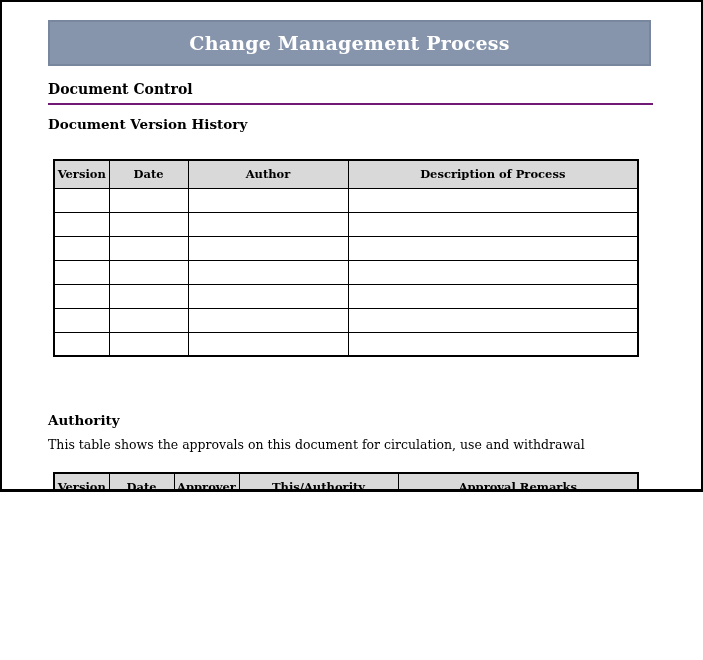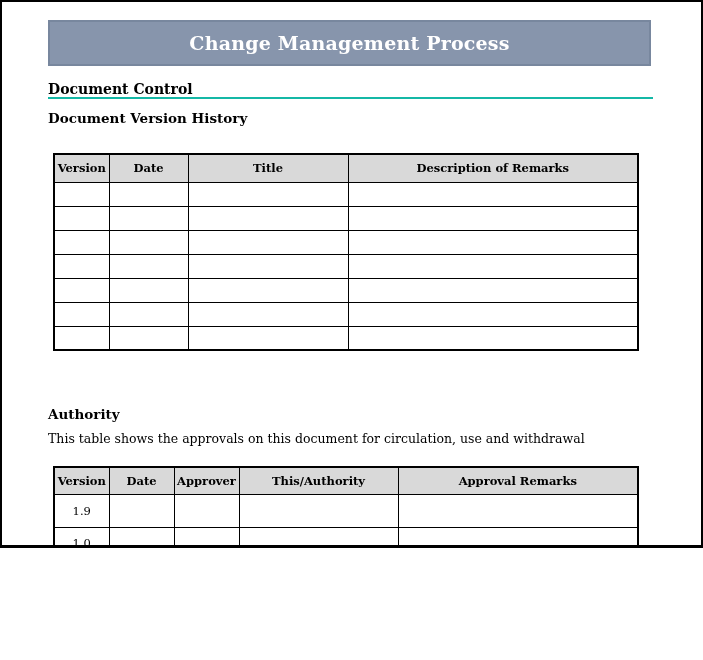--- a/index.html
+++ b/index.html
@@ -3,21 +3,21 @@
 <meta charset="utf-8">
 <style>
   * { box-sizing: border-box; margin: 0; padding: 0; }
   html, body { background: #fff; }
   body {
     font-family: "DejaVu Serif", "Liberation Serif", serif;
     color: #000;
   }
   .frame {
     width: 703px;
-    height: 548px;
+    height: 492px;
     border: 2px solid #000;
     border-bottom-width: 3px;
     background: #fff;
     overflow: hidden;
     position: relative;
   }
   
   .banner {
     margin: 18px 0 0 46px;
     width: 603px;
@@ -32,21 +32,22 @@
     color: #ffffff;
     font-size: 19px;
     font-weight: bold;
     letter-spacing: 0.2px;
   }
   
   .doc-control {
     margin: 15px 48px 0 46px;
     font-size: 14px;
     font-weight: bold;
-    border-bottom: 2px solid #14b8a6;
+    padding-bottom: 6px;
+    border-bottom: 2px solid #701a75;
   }
   .section-heading {
     margin: 11px 8px 0 46px;
     font-size: 13.5px;
     font-weight: bold;
   }
   .body-text {
     margin: 9px 0 0 46px;
     font-size: 12.5px;
   }
@@ -96,22 +97,22 @@
     <colgroup>
       <col style="width:55px">
         <col style="width:79px">
         <col style="width:160px">
         <col style="width:290px">
     </colgroup>
     <thead>
       <tr>
         <th>Version</th>
         <th>Date</th>
-        <th>Title</th>
-        <th>Description of Remarks</th>
+        <th>Author</th>
+        <th>Description of Process</th>
       </tr>
     </thead>
     <tbody>
       <tr>
           <td></td>
           <td></td>
           <td></td>
           <td></td>
         </tr>
       <tr>

